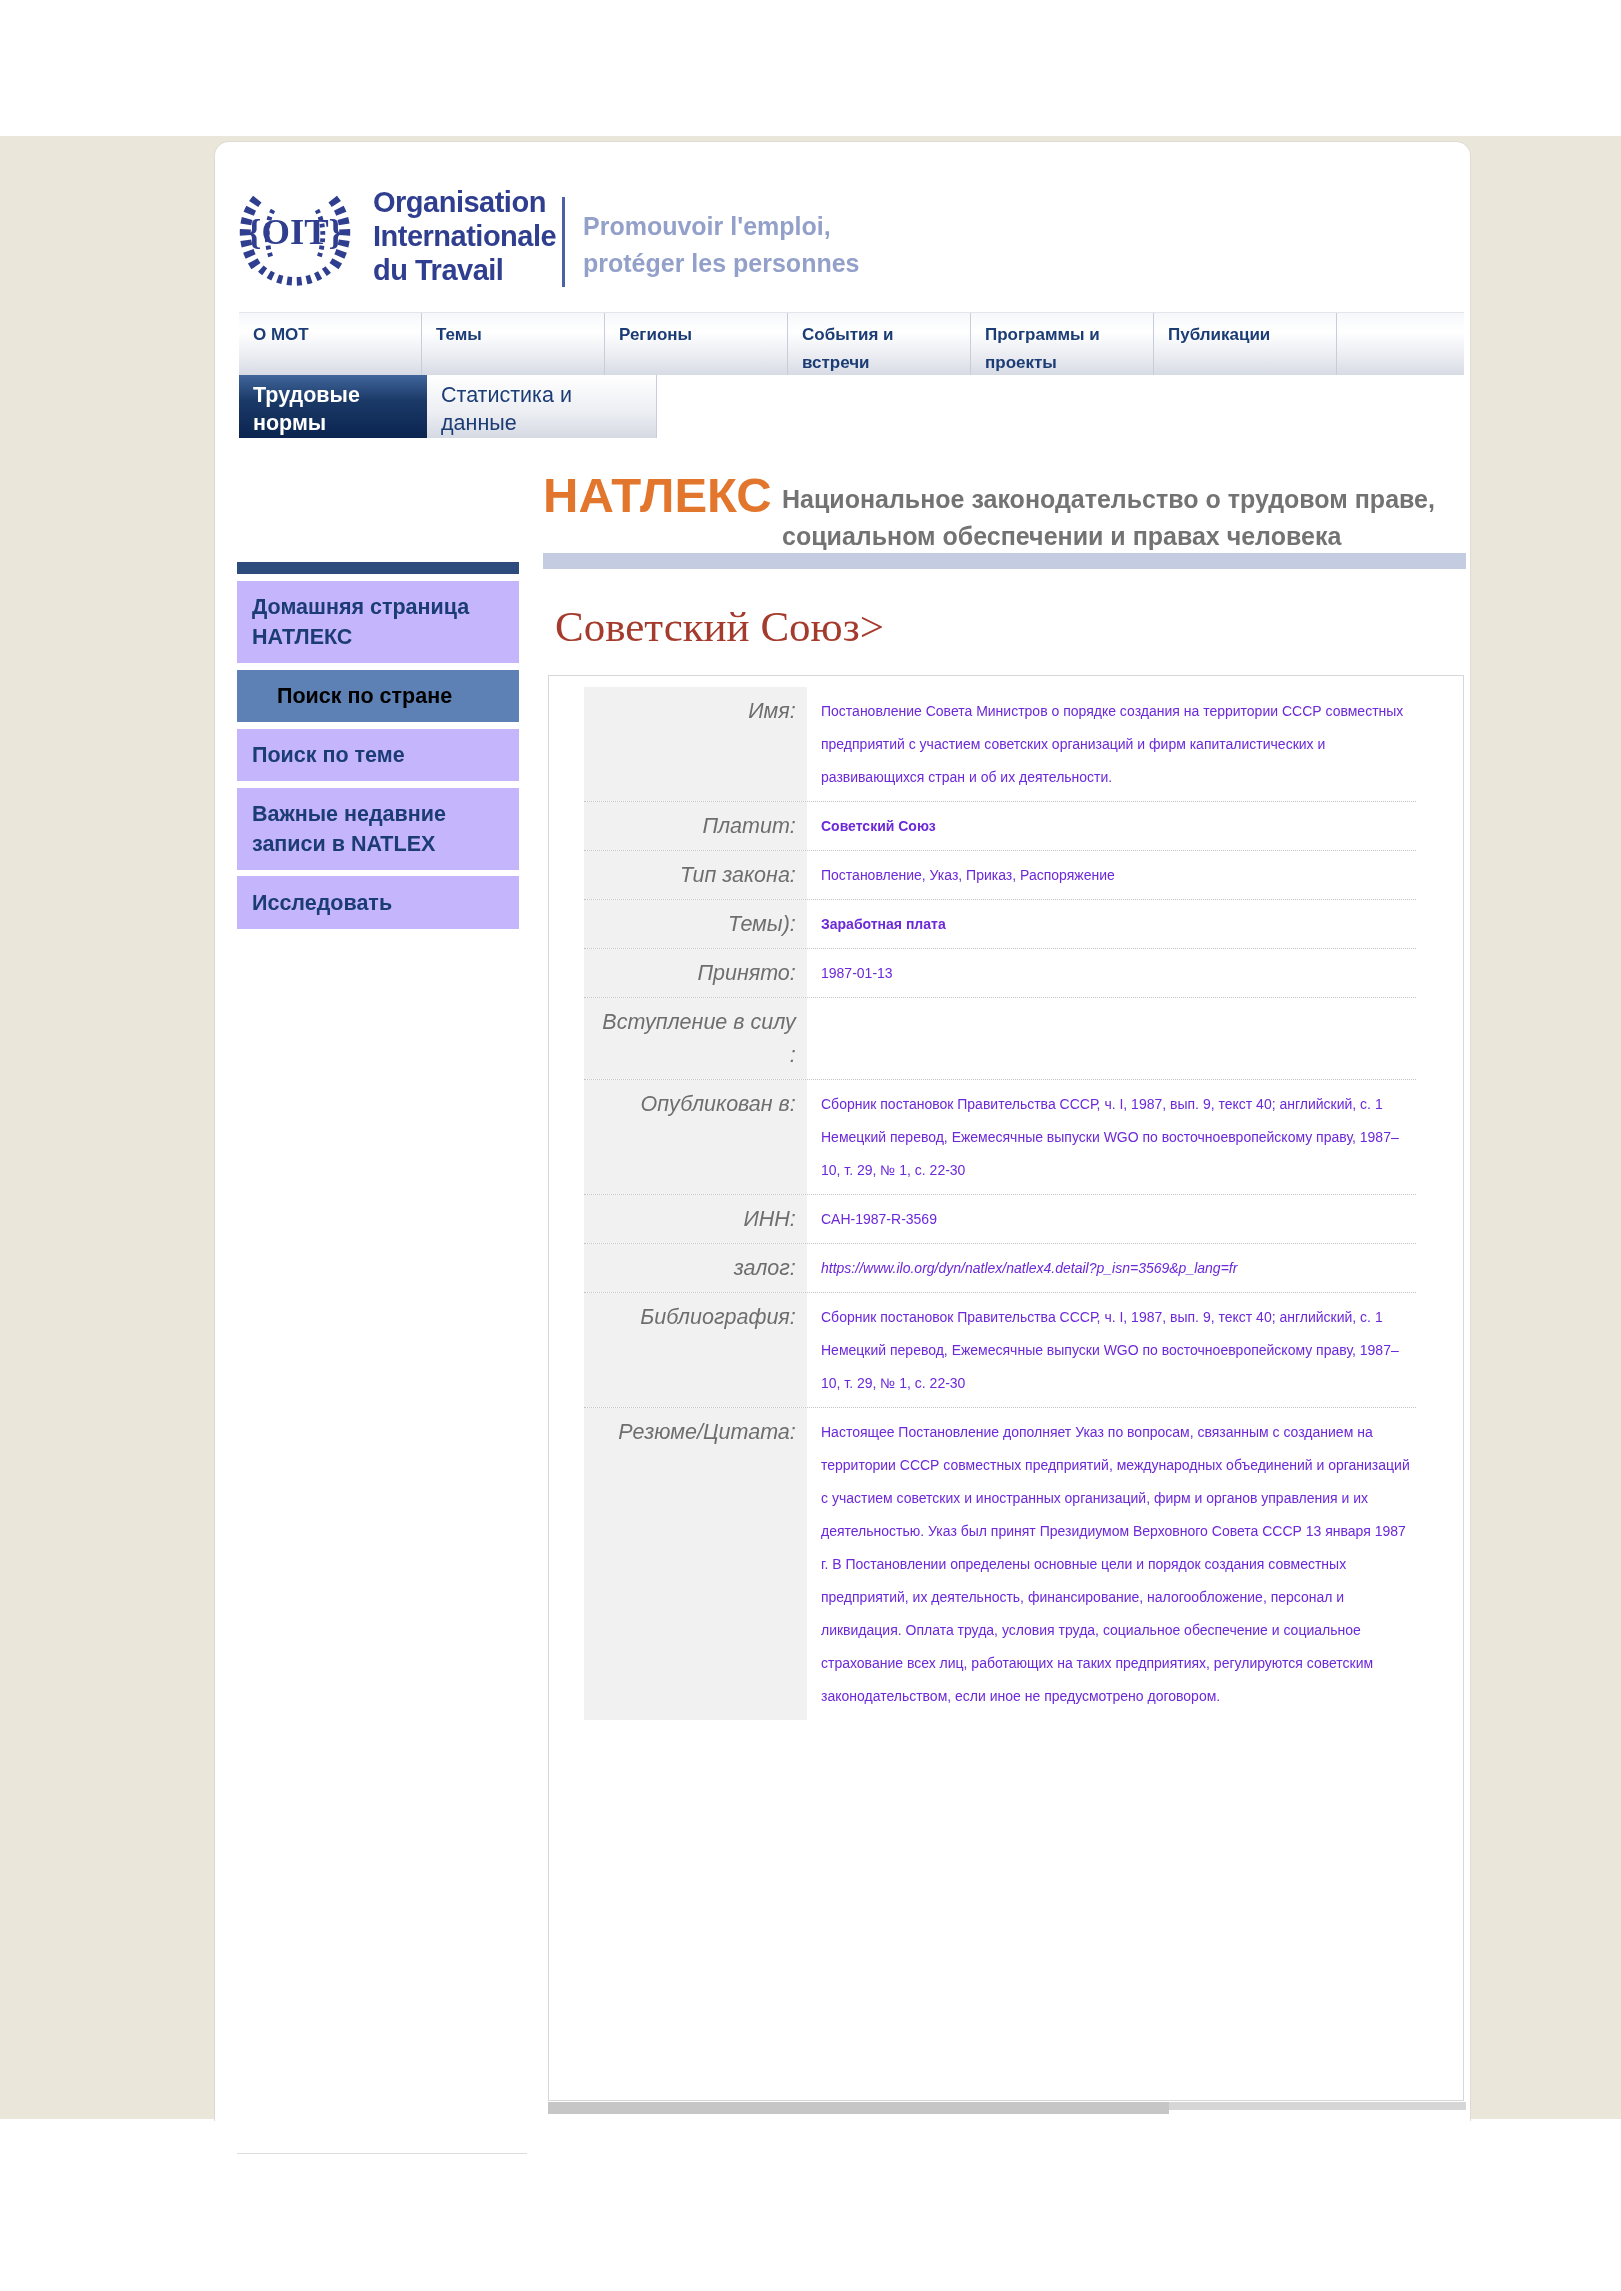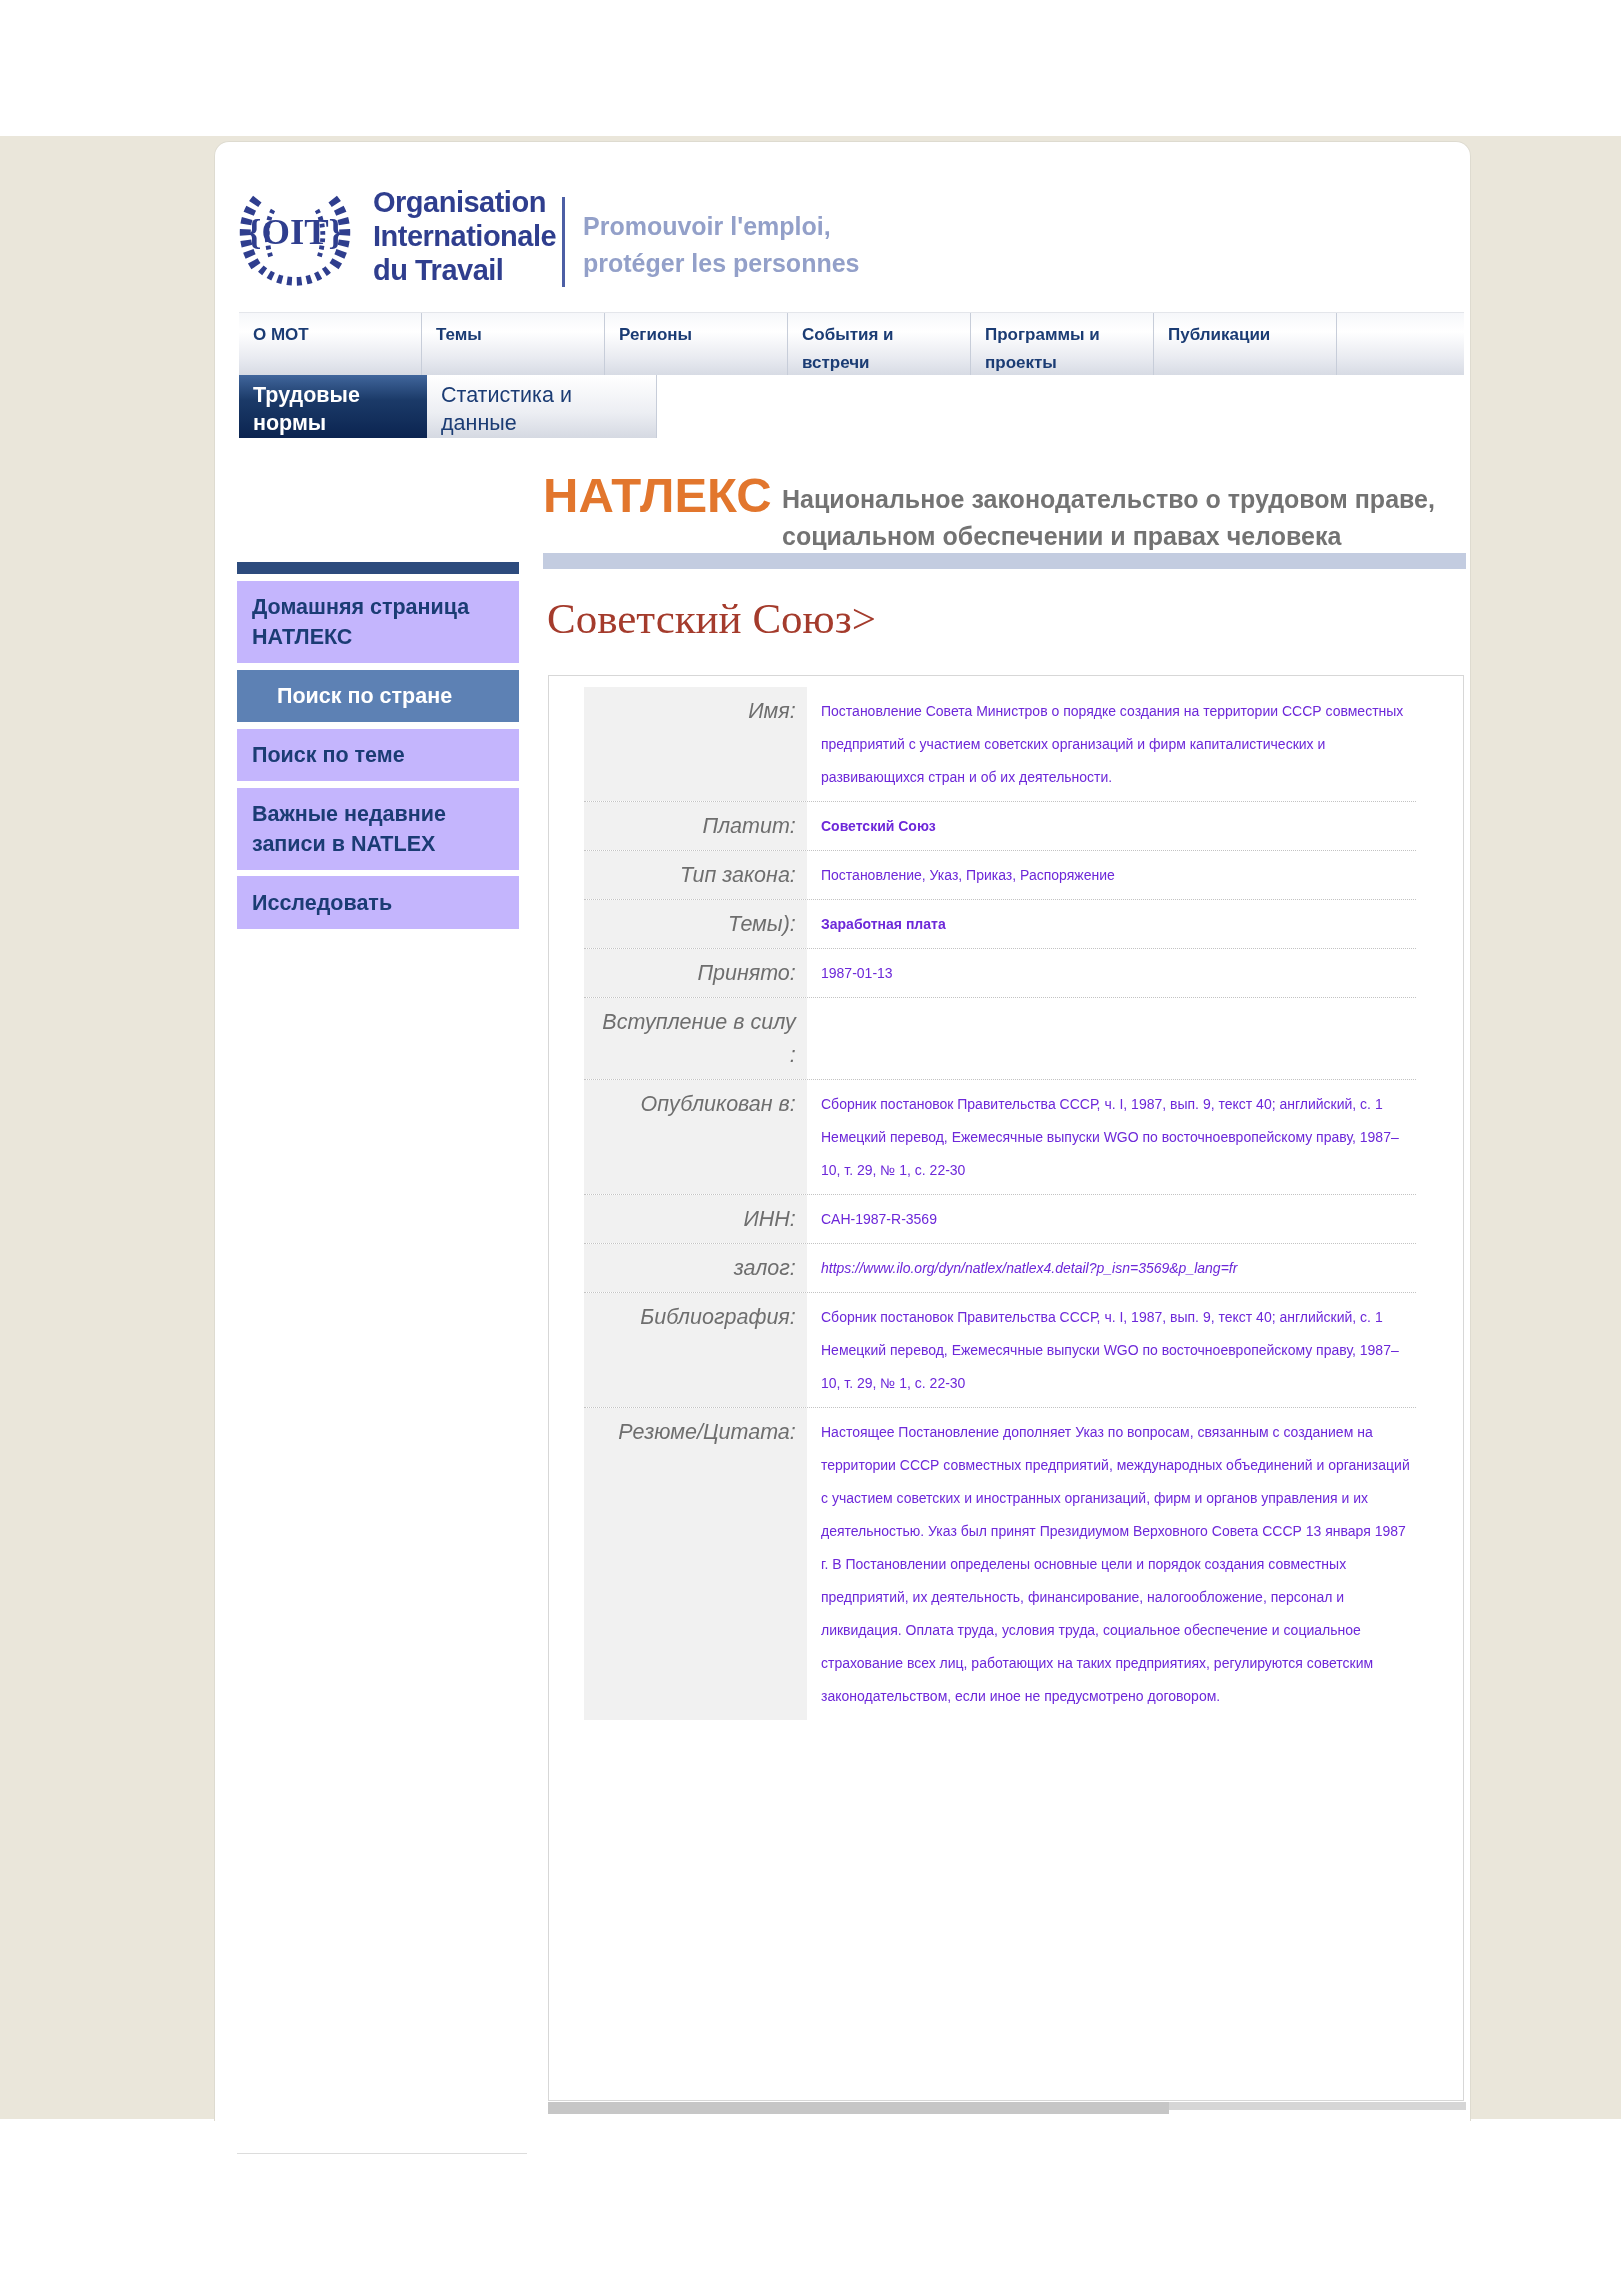--- a/index.html
+++ b/index.html
@@ -40,21 +40,21 @@
                 color:#e2762d;letter-spacing:0px;}
   .natlex-sub{position:absolute;left:782px;top:481px;width:656px;font-size:25px;line-height:37px;
               font-weight:bold;color:#737373;}
   .header-bar{position:absolute;left:543px;top:553px;width:923px;height:16px;background:#c3cce0;}
 
   
   .sidebar{position:absolute;left:237px;top:562px;width:282px;}
   .side-topbar{height:12px;background:#2d4b7d;margin-bottom:6.6px;}
   .side-item{margin-bottom:6.6px;background:#c4b5fd;color:#1b3c74;font-weight:bold;
              font-size:21.5px;line-height:30px;padding:11.2px 15px;cursor:pointer;}
-  .side-item.active{background:#5d81b4;color:#ffffff;padding-left:40px;}
+  .side-item.active{background:#5d81b4;color:#000000;padding-left:40px;}
 
   
   .page-title{position:absolute;left:543px;top:590px;font-family:"Liberation Serif",serif;
               font-size:43px;color:#a43b2c;}
   .detail-box{position:absolute;left:548px;top:675px;width:916px;min-height:1426px;
               box-sizing:border-box;border:1.9px solid #d7d7d7;background:#fff;padding:11.2px 0 13px 0;}
   .row{display:flex;margin:0 47px 0 35px;border-top:1.9px dotted #c3c3c3;}
   .row:first-child{border-top:none;}
   .lbl{flex:0 0 223px;background:#f1f1f1;padding:7.5px 11.2px 7.5px 7.5px;text-align:right;
        font-style:italic;color:#6e6e6e;font-size:21.5px;line-height:33px;box-sizing:border-box;}
@@ -111,21 +111,21 @@
     <div class="side-topbar"></div>
     <div>
         <div class="side-item">Домашняя страница НАТЛЕКС</div>
         <div class="side-item active">Поиск по стране</div>
         <div class="side-item">Поиск по теме</div>
         <div class="side-item">Важные недавние записи в NATLEX</div>
         <div class="side-item">Исследовать</div>
       </div>
   </div>
 
-  <h1 class="page-title" style="margin:4px;font-weight:normal;">Советский Союз&gt;</h1>
+  <h1 class="page-title" style="margin:12px;font-weight:normal;">Советский Союз&gt;</h1>
   <div class="detail-box">
       <div class="row">
         <div class="lbl">Имя:</div>
         <div class="val">Постановление Совета Министров о порядке создания на территории СССР совместных предприятий с участием советских организаций и фирм капиталистических и развивающихся стран и об их деятельности.</div>
       </div>
       <div class="row">
         <div class="lbl">Платит:</div>
         <div class="val bold">Советский Союз</div>
       </div>
       <div class="row">

